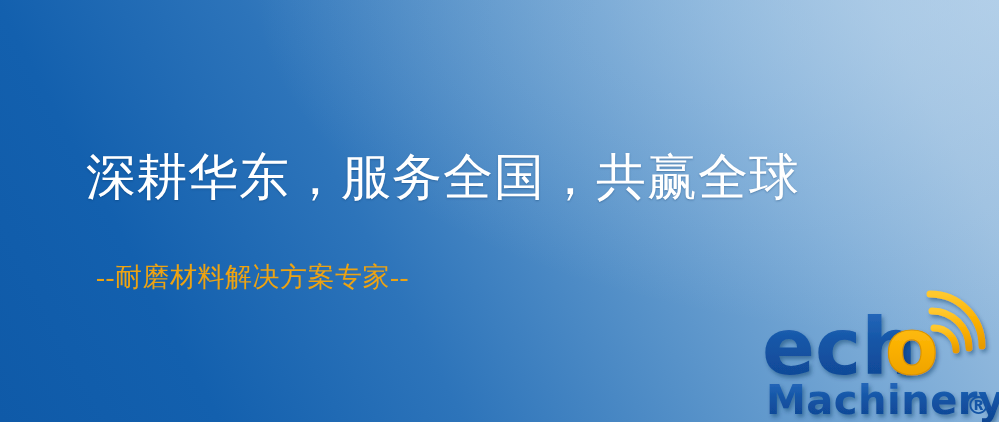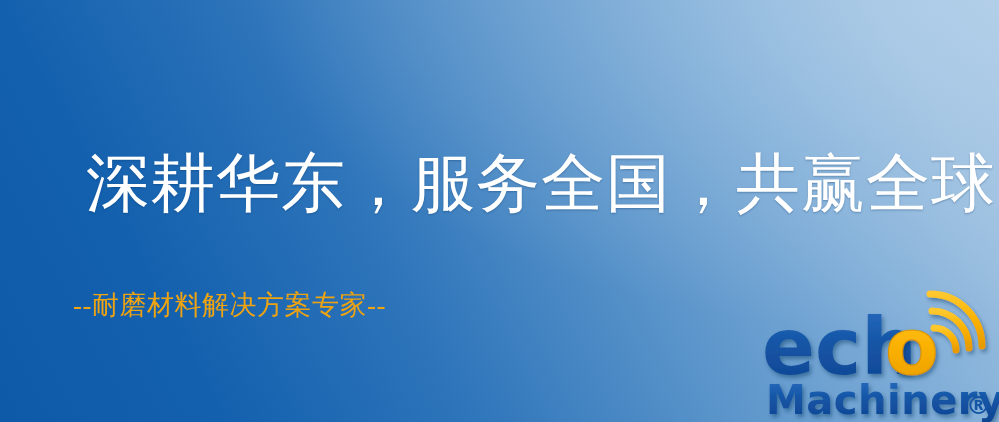--- a/index.html
+++ b/index.html
@@ -39,42 +39,41 @@
       radial-gradient(120% 130% at 100% 0%,
         rgba(190, 216, 238, 0.55) 0%,
         rgba(190, 216, 238, 0.22) 34%,
         rgba(190, 216, 238, 0.00) 62%);
   }
 
   .headline {
     position: absolute;
     left: 86px;
     top: 152px;
-    font-family: Liberation Serif, serif;
-    font-size: 64px;
+    font-family: Liberation Sans, sans-serif;
+    font-size: 50px;
     line-height: 1;
     letter-spacing: 1px;
     color: #ffffff;
     white-space: nowrap;
     text-shadow: 0 1px 2px rgba(10, 52, 98, 0.35);
     z-index: 3;
   }
 
   .subtitle {
     position: absolute;
-    left: 73px;
+    left: 96px;
     top: 264px;
     font-family: "Liberation Serif", "DejaVu Serif", serif;
     font-size: 27px;
     line-height: 1;
     letter-spacing: 0.5px;
     color: #eda312;
     white-space: nowrap;
     z-index: 3;
-    margin-top: 28px;
   }
 
   
   .logo {
     position: absolute;
     left: 744px;
     top: 292px;
     width: 250px;
     height: 130px;
     z-index: 4;

